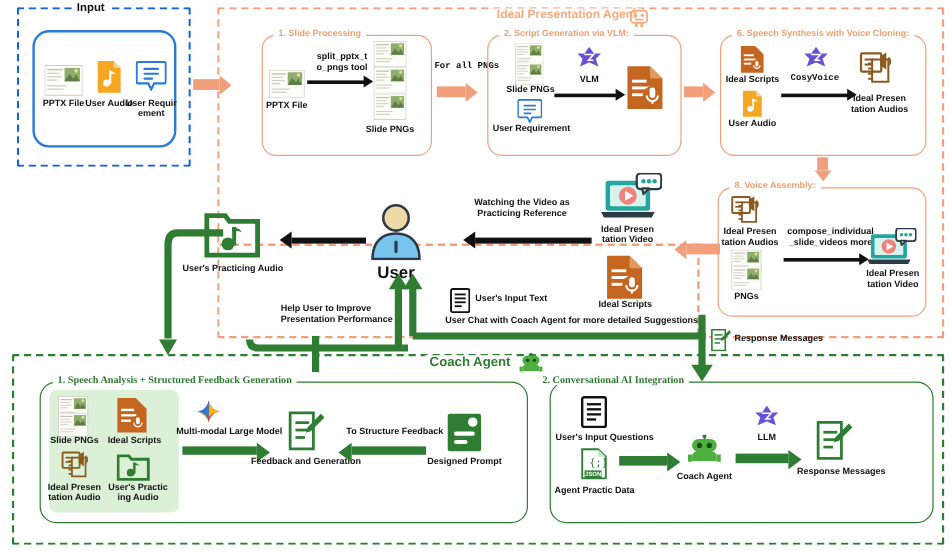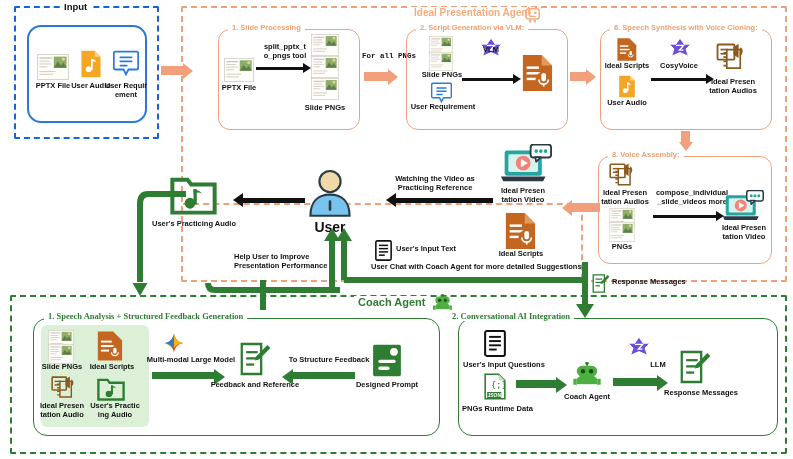--- a/index.html
+++ b/index.html
@@ -314,21 +314,21 @@
 <div class="ico" style="left:431px;top:82px;">
   <svg width="21" height="21">
       <use href="#g-reqbubble"></use>
     </svg></div>
 <div class="cap" style="left:409px;top:103px;width:68px;">User Requirement</div>
 
 <div class="ico" style="left:479px;top:37px;">
   <svg width="24" height="24">
       <use href="#g-purplestar"></use>
     </svg></div>
-<div class="cap" style="left:476px;top:46px;width:30px;">VLM</div>
+<div class="cap" style="left:476px;top:62px;width:30px;">VLM</div>
 <div class="ar" style="left:462px;top:77px;">
   <div class="ar-body ba" style="left:0;top:1px;width:52px;height:2.6px;"></div>
   <div class="ar-head ba-head-r" style="left:51px;top:-2.6px;"></div>
 </div>
 
 <div class="ico" style="left:521px;top:54px;">
   <svg width="32" height="38">
       <use href="#g-scriptdoc"></use>
     </svg></div>
 
@@ -349,21 +349,21 @@
 <div class="ico" style="left:618px;top:75px;">
   <svg width="18" height="23">
       <use href="#g-audiofile"></use>
     </svg></div>
 <div class="cap" style="left:602px;top:99px;width:50px;">User Audio</div>
 
 <div class="ico" style="left:668px;top:37px;">
   <svg width="24" height="24">
       <use href="#g-purplestar"></use>
     </svg></div>
-<div class="cap" style="left:655px;top:62px;width:48px;">CosyVoice</div>
+<div class="cap" style="left:655px;top:62px;width:48px;font-family:Liberation Mono, monospace;">CosyVoice</div>
 <div class="ar" style="left:651px;top:77px;">
   <div class="ar-body ba" style="left:0;top:1px;width:56px;height:2.6px;"></div>
   <div class="ar-head ba-head-r" style="left:55px;top:-2.6px;"></div>
 </div>
 
 <div class="ico" style="left:715px;top:42px;">
   <svg width="32" height="32">
       <use href="#g-audiostack"></use>
     </svg></div>
 <div class="cap" style="left:702px;top:78px;width:62px;white-space:pre;">Ideal Presen
@@ -419,21 +419,21 @@
     </svg></div>
 <div class="cap" style="left:491px;top:187px;width:64px;white-space:pre;">Ideal Presen
 tation Video</div>
 
 <div class="ico" style="left:504px;top:212px;">
   <svg width="32" height="38">
       <use href="#g-scriptdoc"></use>
     </svg></div>
 <div class="cap" style="left:492px;top:250px;width:58px;">Ideal Scripts</div>
 
-<div class="cap" style="left:383px;top:175px;width:104px;white-space:pre;">Watching the Video as
+<div class="cap" style="left:383px;top:165px;width:104px;white-space:pre;">Watching the Video as
 Practicing Reference</div>
 <div class="ar" style="left:386px;top:196px;">
   <div class="ar-body ba" style="left:10px;top:2px;width:97px;height:4.6px;"></div>
   <div class="ar-head ba-head-l" style="left:0;top:-2.6px;"></div>
 </div>
 
 <div class="ico" style="left:308px;top:169px;">
   <svg width="44" height="48">
       <use href="#g-user"></use>
     </svg></div>
@@ -538,21 +538,21 @@
 <div class="cap" style="left:138px;top:356px;width:106px;">Multi-modal Large Model</div>
 <div class="ar" style="left:152px;top:370px;">
   <div class="ar-body ga" style="left:0;top:2px;width:62px;height:7px;"></div>
   <div class="ar-head ga-head-r" style="left:62px;top:-1.5px;"></div>
 </div>
 
 <div class="ico" style="left:240px;top:342px;">
   <svg width="30" height="34">
       <use href="#g-feedbackdoc"></use>
     </svg></div>
-<div class="cap" style="left:208px;top:381px;width:94px;">Feedback and Reference</div>
+<div class="cap" style="left:208px;top:381px;width:94px;">Feedback and Generation</div>
 
 <div class="cap" style="left:284px;top:356px;width:90px;">To Structure Feedback</div>
 <div class="ar" style="left:282px;top:370px;">
   <div class="ar-body ga" style="left:11px;top:2px;width:62px;height:7px;"></div>
   <div class="ar-head ga-head-l" style="left:0;top:-1.5px;"></div>
 </div>
 
 <div class="ico" style="left:372px;top:344px;">
   <svg width="30" height="33">
       <use href="#g-promptcard"></use>
@@ -565,38 +565,38 @@
 <div class="ico" style="left:484px;top:330px;">
   <svg width="22" height="27">
       <use href="#g-textdoc"></use>
     </svg></div>
 <div class="cap-l" style="left:463px;top:361px;">User's Input Questions</div>
 
 <div class="ico" style="left:484px;top:373px;">
   <svg width="22" height="27">
       <use href="#g-json"></use>
     </svg></div>
-<div class="cap-l" style="left:462px;top:405px;">PNGs Runtime Data</div>
+<div class="cap-l" style="left:462px;top:405px;">Agent Practic Data</div>
 
 <div class="ar" style="left:516px;top:378px;">
   <div class="ar-body ga" style="left:0;top:2px;width:40px;height:8px;"></div>
   <div class="ar-head ga-head-r" style="left:40px;top:-1.5px;"></div>
 </div>
 
 <div class="ico" style="left:572px;top:362px;">
   <svg width="30" height="28">
       <use href="#g-robotbig"></use>
     </svg></div>
 <div class="cap" style="left:558px;top:393px;width:58px;">Coach Agent</div>
 
 <div class="ico" style="left:627px;top:336px;">
   <svg width="24" height="24">
       <use href="#g-purplestar"></use>
     </svg></div>
-<div class="cap" style="left:644px;top:361px;width:28px;">LLM</div>
+<div class="cap" style="left:625px;top:361px;width:28px;">LLM</div>
 <div class="ar" style="left:613px;top:376px;">
   <div class="ar-body ga" style="left:0;top:2px;width:44px;height:8px;"></div>
   <div class="ar-head ga-head-r" style="left:44px;top:-1.5px;"></div>
 </div>
 
 <div class="ico" style="left:680px;top:350px;">
   <svg width="30" height="34">
       <use href="#g-feedbackdoc"></use>
     </svg></div>
 <div class="cap" style="left:660px;top:389px;width:82px;">Response Messages</div>

